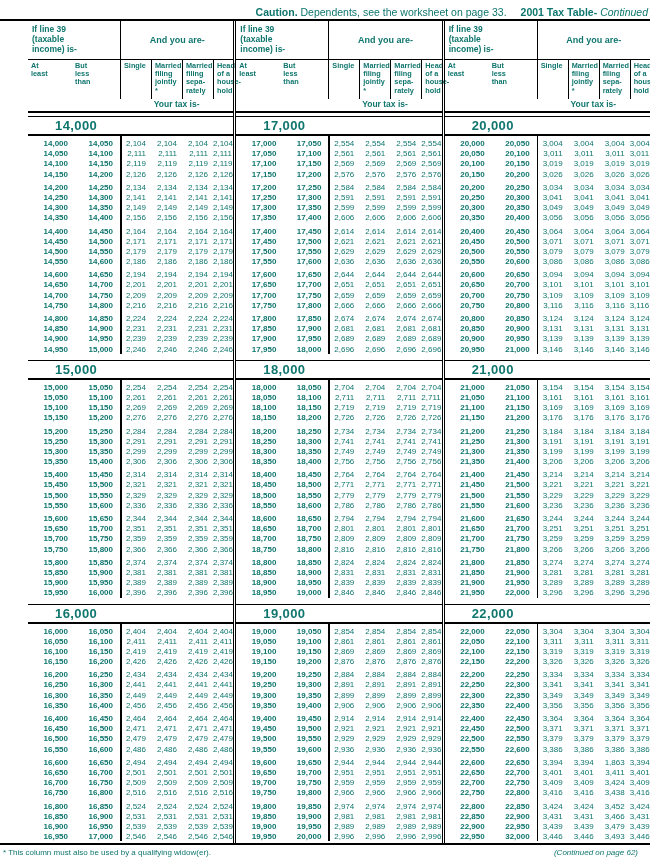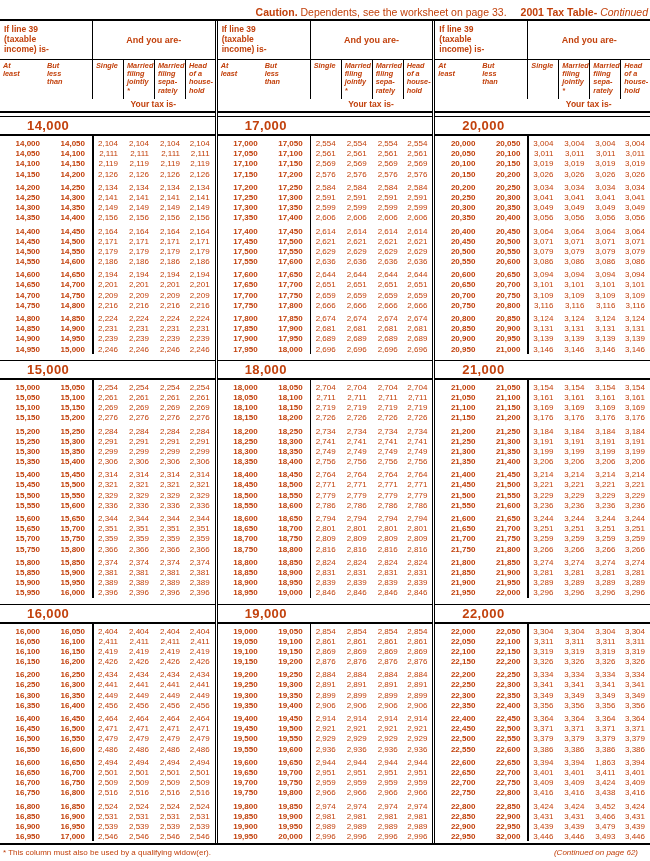--- a/index.html
+++ b/index.html
@@ -1,31 +1,31 @@
 <!DOCTYPE html>
 <html><head>
 <meta charset="utf-8">
 <style>
   html,body{margin:0;padding:0;background:#fff;}
-  .page{position:relative;width:650px;height:861px;background:#fff;color:#c2410c;
+  .page{position:relative;width:650px;height:861px;background:#fff;color:#0f766e;
         font-family:"Liberation Sans",sans-serif;overflow:hidden;}
   .caption{height:19px;display:flex;justify-content:flex-end;align-items:flex-end;
            gap:14px;font-size:10.5px;padding:2px 2px 1px 0;box-sizing:border-box;}
   .caption b{font-weight:bold;}
   .cap-title i{font-style:italic;font-weight:normal;}
   .toprule{border-top:2px solid #000;}
-  .groups{display:flex;height:822px;overflow:hidden;}
+  .groups{display:flex;height:822px;overflow:hidden;padding-left:28px;}
   .group{flex:1 1 0;min-width:0;box-sizing:border-box;}
   .group + .group{border-left:3px double #000;}
   
   .ghead-top{display:grid;grid-template-columns:92px 1fr;border-bottom:1px solid #000;height:38px;}
   .inc-hdr{font-weight:bold;font-size:8.5px;line-height:10px;white-space:pre-line;padding:3px 0 0 4px;}
   .aya{border-left:1px solid #000;display:flex;align-items:center;justify-content:center;
        font-weight:bold;font-size:9px;}
-  .ghead-cols{display:grid;grid-template-columns:44px 48px 31px 31px 31px 1fr;height:39px;font-style:italic;}
+  .ghead-cols{display:grid;grid-template-columns:44px 48px 31px 31px 31px 1fr;height:39px;}
   .hc{font-weight:bold;font-size:7.3px;line-height:8.2px;white-space:pre-line;
       padding:2px 0 0 3px;box-sizing:border-box;}
   .hc.vline{border-left:1px solid #000;}
   .your-tax{height:12px;line-height:11px;font-weight:bold;font-size:8.5px;text-align:center;
             padding-left:92px;border-bottom:2px solid #000;}
   
   .sections{padding-top:3px;}
   .section{margin-bottom:5px;}
   .band{border-top:1px solid #000;border-bottom:2.5px solid #000;
         padding:1px 0 1px 27px;font-size:13px;font-weight:bold;letter-spacing:.4px;}

